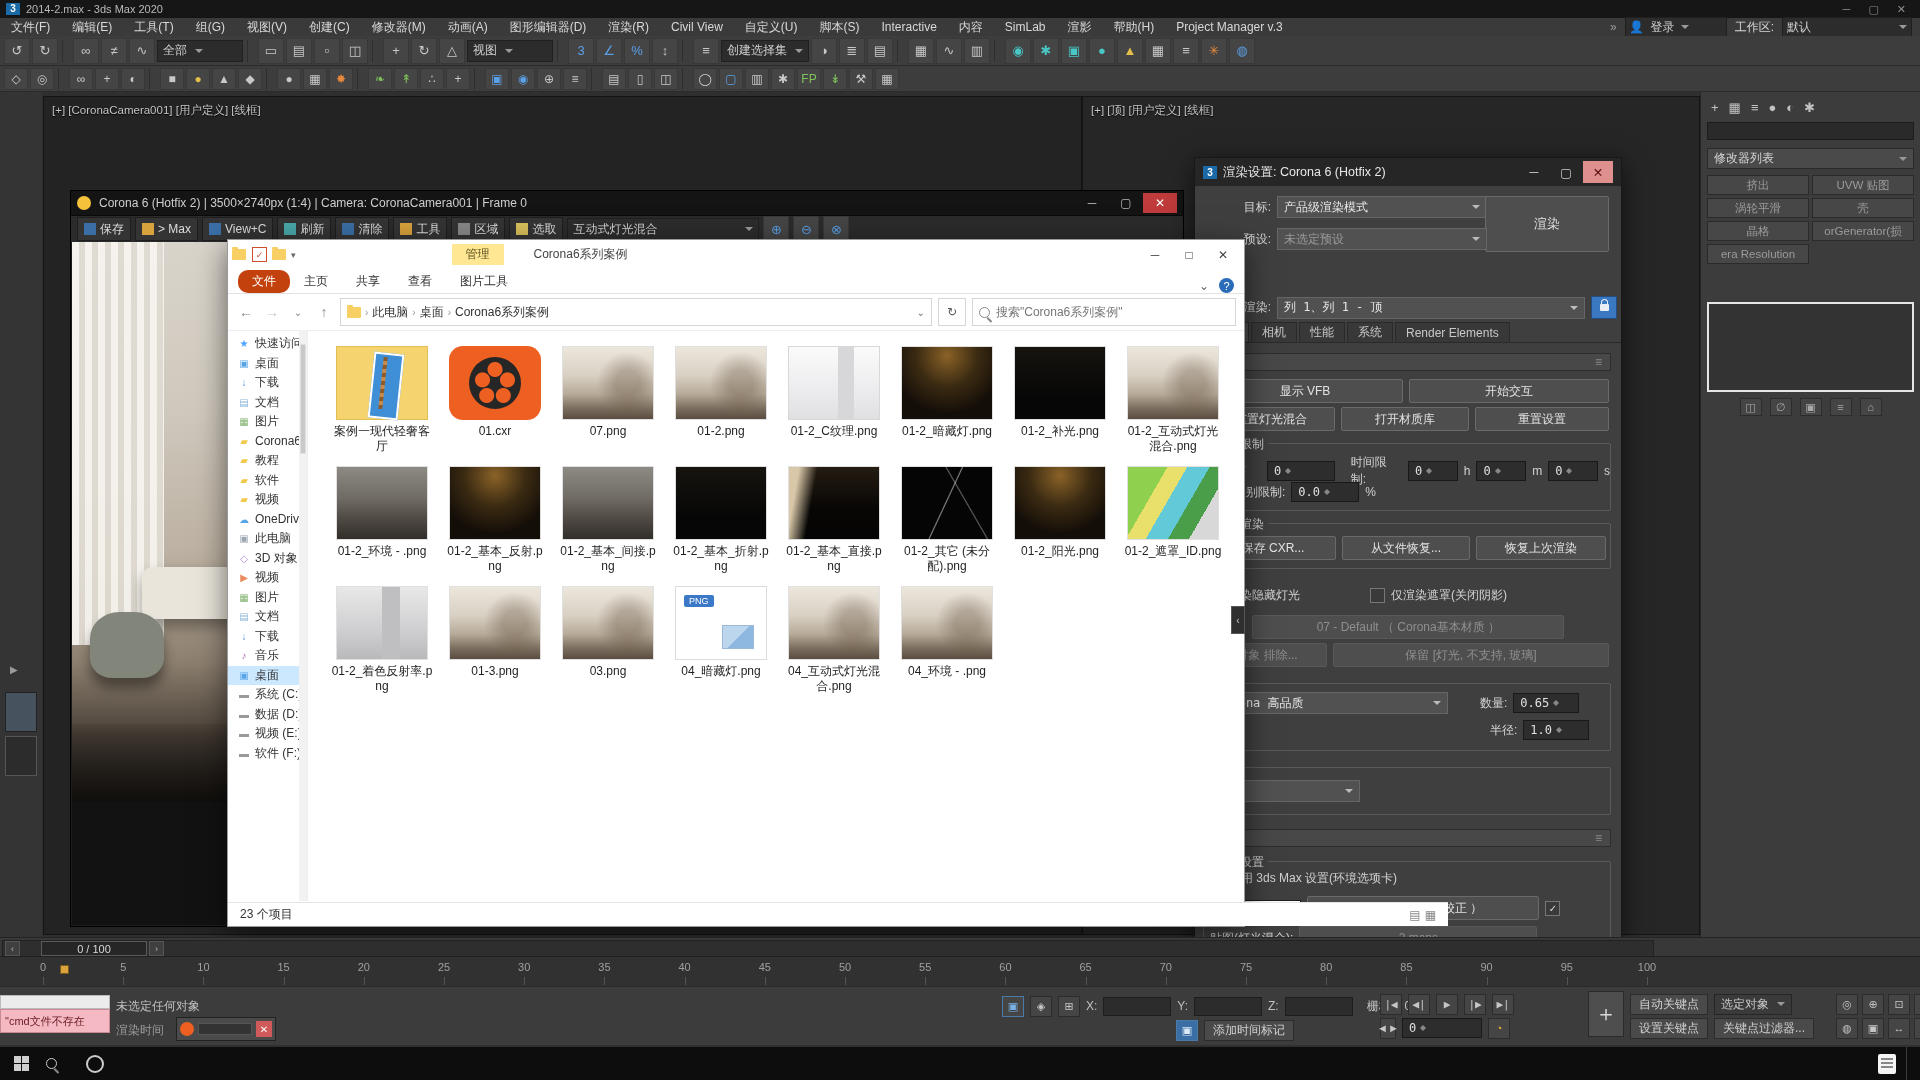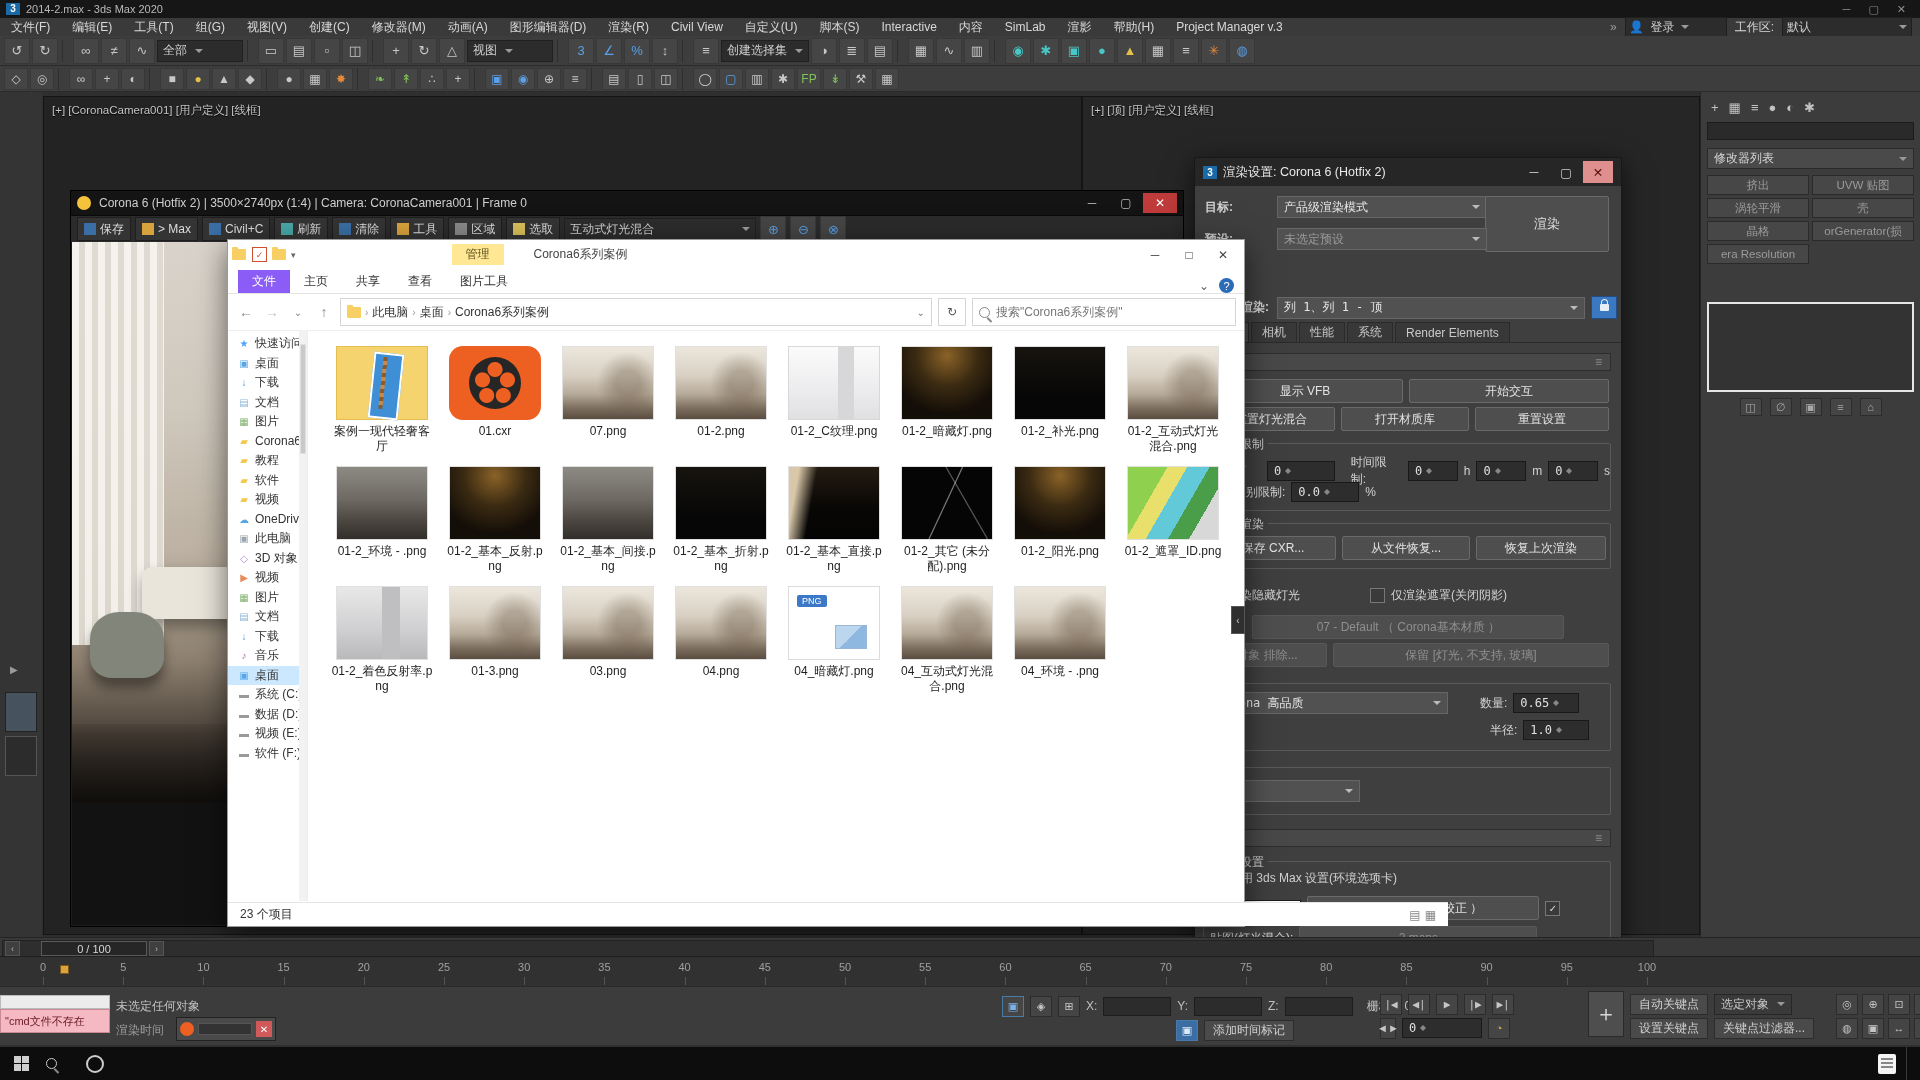--- a/index.html
+++ b/index.html
@@ -50,21 +50,21 @@
   #vfbimg .floor{position:absolute;left:0;bottom:0;width:100%;height:14%;background:linear-gradient(180deg,rgba(30,25,20,.1),rgba(10,8,6,.8));}
   #vfbdark{position:absolute;left:1px;top:611px;width:1110px;height:123px;background:#121212;}
   
   #rsetup{left:1194px;top:157px;width:426px;height:781px;background:#3f3f3f;border:1px solid #181818;box-shadow:0 6px 24px rgba(0,0,0,.6);}
   #rsetup .tb{height:28px;background:#262626;display:flex;align-items:center;gap:6px;padding:0 8px;color:#e8e8e8;font-size:12.5px;}
   #rsetup .tb .logo{width:14px;height:13px;background:#1a6aa8;color:#fff;font-weight:bold;font-size:10px;text-align:center;line-height:13px;}
   #rsetup .wctl{margin-left:auto;display:flex;gap:2px;}
   #rsetup .wb{width:30px;height:22px;display:flex;align-items:center;justify-content:center;color:#ccc;}
   #rsetup .wb.close{background:#e08f8f;color:#5a1111;}
   .rrow{position:absolute;display:flex;align-items:center;gap:6px;color:#d2d2d2;}
-  .rlabel{width:66px;text-align:left;white-space:nowrap;font-weight:bold;}
+  .rlabel{width:66px;text-align:right;white-space:nowrap;}
   .rdrop{height:20px;background:#515151;border:1px solid #666;display:flex;align-items:center;padding:0 6px;color:#e6e6e6;
     font-family:"DejaVu Sans Mono",monospace;font-size:12px;justify-content:space-between;gap:6px;}
   .rdrop.dis{color:#9a9a9a;}
   .rdrop .car{width:0;height:0;border:4px solid transparent;border-top-color:#bbb;margin-top:4px;flex:none;}
   .rbtn{height:22px;background:#4e4e4e;border:1px solid #6a6a6a;border-radius:2px;color:#e2e2e2;display:flex;align-items:center;justify-content:center;white-space:nowrap;}
   .rbtn.dis{color:#8f8f8f;border-color:#585858;}
   .rcheck{width:13px;height:13px;background:#3a3a3a;border:1px solid #777;display:inline-flex;align-items:center;justify-content:center;font-size:10px;color:#ddd;flex:none;}
   .rgroup{position:absolute;border:1px solid #5a5a5a;border-radius:2px;}
   .rgroup .gtitle{position:absolute;top:-8px;left:8px;background:#3f3f3f;padding:0 4px;color:#cfcfcf;white-space:nowrap;}
   .rollhead{position:absolute;height:18px;background:#484848;border:1px solid #2d2d2d;display:flex;align-items:center;padding:0 8px;color:#e0e0e0;font-weight:bold;width:408px;box-sizing:border-box;}
@@ -87,21 +87,21 @@
   .qat{display:flex;align-items:center;gap:5px;}
   .mini-folder{width:14px;height:11px;background:#f7cf62;border-radius:1px;position:relative;}
   .mini-folder:before{content:"";position:absolute;left:0;top:-2px;width:6px;height:2px;background:#f7cf62;border-radius:1px 1px 0 0;}
   .mini-check{width:13px;height:13px;border:1px solid #cf4e2e;color:#cf4e2e;font-size:9px;display:flex;align-items:center;justify-content:center;}
   .manage-tab{background:#ffe793;color:#5d5320;padding:2px 14px;margin-left:150px;}
   #explorer .wt{color:#444;margin-left:24px;}
   #explorer .wctl{margin-left:auto;display:flex;}
   #explorer .wb{width:34px;height:24px;display:flex;align-items:center;justify-content:center;color:#444;font-size:12px;}
   #ribbon{height:24px;display:flex;align-items:flex-end;border-bottom:1px solid #e3e3e3;padding-left:10px;gap:0;}
   #ribbon .rtabx{padding:3px 14px;color:#333;}
-  #ribbon .rtabx.file{background:#8b5cf6;color:#fff;}
+  #ribbon .rtabx.file{background:#c2410c;color:#fff;border-radius:10px;}
   #ribbon .right{margin-left:auto;display:flex;align-items:center;gap:10px;padding-right:10px;color:#666;}
   #ribbon .help{width:15px;height:15px;border-radius:50%;background:#2b6cb8;color:#fff;font-size:11px;display:flex;align-items:center;justify-content:center;}
   #addr{height:36px;display:flex;align-items:center;gap:6px;padding:0 8px;border-bottom:1px solid #eee;}
   #addr .nav{color:#888;font-size:14px;width:20px;text-align:center;}
   .addrbox{flex:1;height:26px;border:1px solid #d6d6d6;display:flex;align-items:center;gap:4px;padding:0 6px;color:#333;}
   .addrbox .crumb{display:flex;align-items:center;gap:4px;white-space:nowrap;}
   .addrbox .sep{color:#999;font-size:10px;}
   .addrbox .car{margin-left:auto;color:#777;}
   .refreshbox{width:26px;height:26px;border:1px solid #d6d6d6;display:flex;align-items:center;justify-content:center;color:#555;}
   .searchbox{width:250px;height:26px;border:1px solid #d6d6d6;display:flex;align-items:center;gap:6px;padding:0 6px;color:#777;}
@@ -364,21 +364,21 @@
         <span class="vitem">
           <span class="ic" style="background: rgb(58, 110, 165);"></span>
           <span>保存</span>
         </span>
         <span class="vitem">
           <span class="ic" style="background: rgb(216, 162, 60);"></span>
           <span>&gt; Max</span>
         </span>
         <span class="vitem">
           <span class="ic" style="background: rgb(58, 110, 165);"></span>
-          <span>Civil+C</span>
+          <span>View+C</span>
         </span>
         <span class="vitem">
           <span class="ic" style="background: rgb(73, 168, 168);"></span>
           <span>刷新</span>
         </span>
         <span class="vitem">
           <span class="ic" style="background: rgb(58, 110, 165);"></span>
           <span>清除</span>
         </span>
         <span class="vitem">
@@ -845,24 +845,20 @@
             <div class="thumb t-lightgrey"></div>
             <div class="fname">01-2_着色反射率.png</div>
           </div>
           <div class="file-item">
             <div class="thumb t-photo"></div>
             <div class="fname">01-3.png</div>
           </div>
           <div class="file-item">
             <div class="thumb t-photo"></div>
             <div class="fname">03.png</div>
-          </div>
-          <div class="file-item">
-            <div class="thumb t-photo"></div>
-            <div class="fname">04.png</div>
           </div>
           <div class="file-item">
             <div class="thumb t-pngicon">
               <span class="png-label">PNG</span>
             </div>
             <div class="fname">04_暗藏灯.png</div>
           </div>
           <div class="file-item">
             <div class="thumb t-photo"></div>
             <div class="fname">04_互动式灯光混合.png</div>

